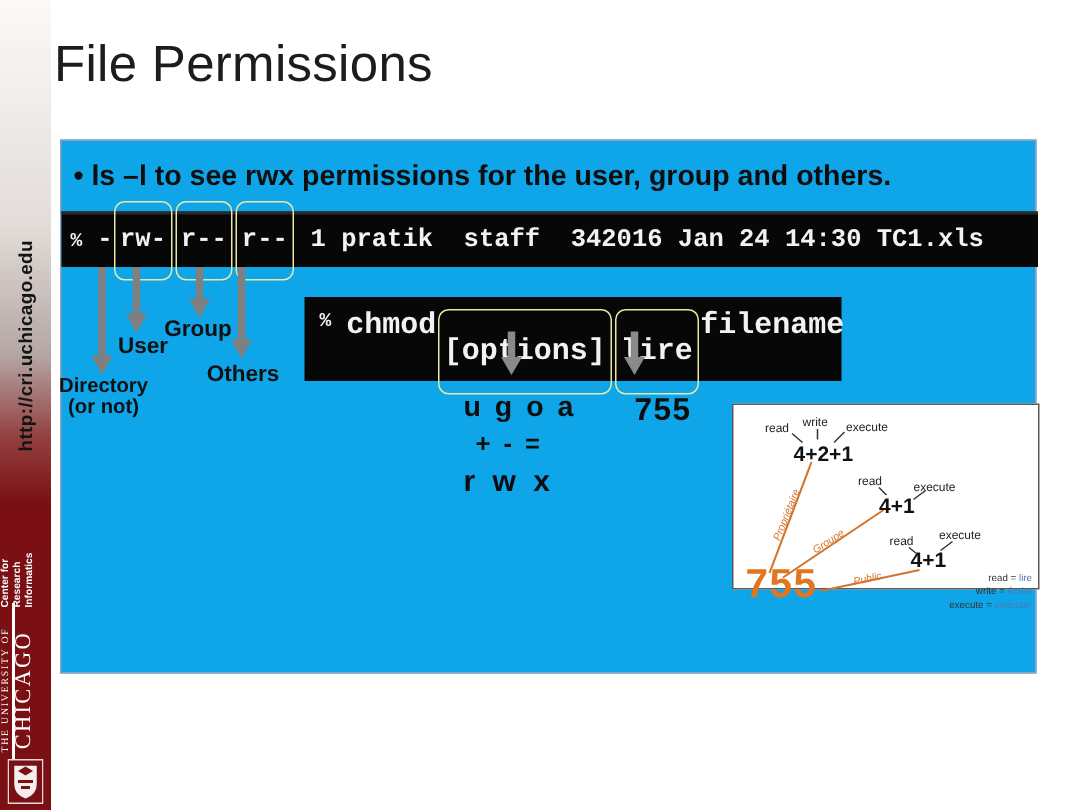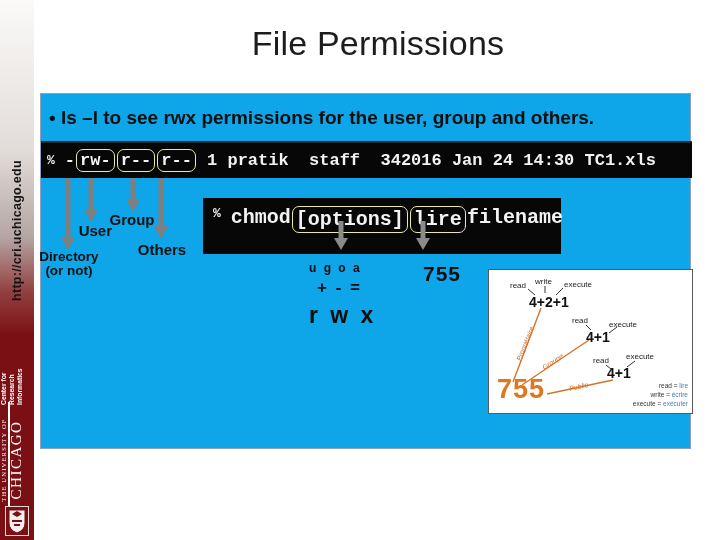--- a/index.html
+++ b/index.html
@@ -16,55 +16,55 @@
     transform:rotate(-90deg);color:#ffffff;font-weight:bold;
     font-size:6.8px;line-height:1.15;text-align:left;}
   .sb-rule{position:absolute;left:8px;top:402px;width:1.5px;height:106px;background:#ffffff;}
   .sb-wordmark{position:absolute;top:444px;left:-36px;width:104px;height:32px;
     transform:rotate(-90deg);color:#ffffff;text-align:center;}
   .sb-wordmark .small{display:block;font-family:"Liberation Serif",serif;font-size:6.5px;letter-spacing:1.2px;}
   .sb-wordmark .big{display:block;font-family:"Liberation Serif",serif;font-size:15px;letter-spacing:1.5px;margin-top:1px;}
   .sb-crest{position:absolute;left:5px;bottom:4px;}
 
   
-  .title{position:absolute;left:36px;right:0;top:24px;margin:0;text-align:center;
+  .title{position:absolute;left:36px;right:0;top:24px;margin:0;text-align:left;
     font-size:34px;font-weight:400;color:#1c1c1c;letter-spacing:.2px;}
 
   
   .panel{position:absolute;left:40px;top:93px;width:651px;height:356px;
     background:#0ea5e9;border:1px solid #8da0bf;box-sizing:border-box;}
 
   .bullet{position:absolute;left:8px;top:13px;font-size:19px;font-weight:bold;color:#0e0e0e;white-space:nowrap;}
 
   .term{background:#070707;color:#f2f2f2;font-family:"Liberation Mono",monospace;font-weight:bold;
     display:flex;align-items:center;box-sizing:border-box;}
   .term .prompt{font-size:13px;margin-right:10px;}
   .term .seg{font-size:17px;white-space:pre;}
-  .ybox{border:1.2px solid #e8e8a8;border-radius:7px;padding:1px 3px;margin:0 1px;}
+  .ybox{border:1.2px solid #e8e8a8;border-radius:7px;padding:16px 3px;margin:0 1px;}
 
   .term-ls{position:absolute;left:0;top:47px;width:651px;height:37px;padding-left:6px;border-top:2px solid #2a2a2a;}
   .term-chmod{position:absolute;left:162px;top:104px;width:358px;height:56px;padding:8px 0 0 10px;align-items:flex-start;}
   .term-chmod .seg{font-size:20px;}
   .term-chmod .gap{width:9px;}
 
   .callout{position:absolute;font-weight:bold;color:#111;text-align:center;}
   .co-user{left:27px;top:128px;width:44px;font-size:15px;text-align:right;}
   .co-group{left:66px;top:117px;width:50px;font-size:15px;}
   .co-others{left:95px;top:147px;width:52px;font-size:15px;}
   .co-dir{left:-3px;top:156px;width:62px;font-size:13.5px;line-height:1.05;}
 
   .symbolic{position:absolute;left:268px;top:167px;color:#0d0d0d;font-weight:bold;}
-  .symbolic .who{font-size:12px;letter-spacing:2px;}
+  .symbolic .who{font-size:19px;letter-spacing:2px;}
   .symbolic .ops{font-size:17px;margin:3px 0 4px 8px;letter-spacing:2px;}
-  .symbolic .perms{font-size:23px;letter-spacing:3px;}
+  .symbolic .perms{font-size:20px;letter-spacing:3px;}
 
   .mode-num{position:absolute;left:382px;top:168px;font-size:21px;font-weight:bold;color:#0d0d0d;letter-spacing:1px;}
 
   
-  .diagram{position:absolute;left:447px;top:175px;width:205px;height:145px;
+  .diagram{position:absolute;left:447px;top:175px;width:205px;height:124px;
     background:#ffffff;border:1px solid #5a5a5a;box-sizing:border-box;}
   .dg{position:absolute;color:#222;font-size:8px;white-space:nowrap;}
   .dg-sum{position:absolute;color:#111;font-size:14px;font-weight:bold;white-space:nowrap;text-align:right;}
   .dg-total{position:absolute;left:8px;top:104px;font-size:27px;font-weight:bold;color:#e0761f;letter-spacing:1px;}
   .dg-line-label{position:absolute;color:#d4732a;font-size:7px;font-style:italic;white-space:nowrap;}
   .legend{position:absolute;right:4px;top:112px;font-size:6.5px;line-height:1.35;color:#333;text-align:right;}
   .legend .tr{color:#4a7ab5;}
 
   .overlay{position:absolute;left:0;top:0;width:651px;height:356px;pointer-events:none;}
   .dgsvg{position:absolute;left:0;top:0;pointer-events:none;}

